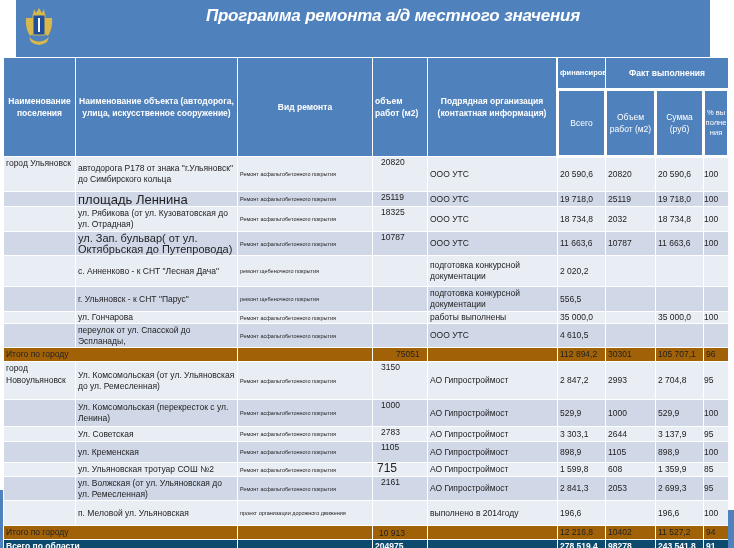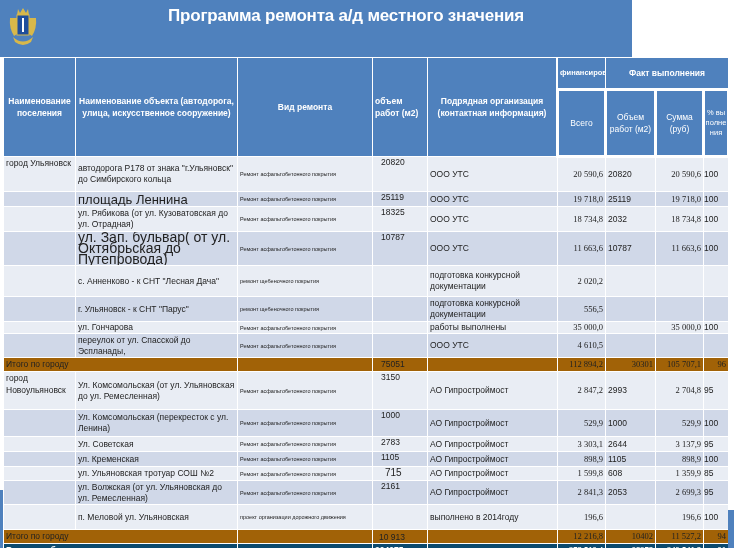--- a/index.html
+++ b/index.html
@@ -1,31 +1,31 @@
 <!DOCTYPE html>
 <html><head>
 <meta charset="utf-8">
 <style>
   html, body { margin:0; padding:0; }
   body { width:734px; height:548px; background:#ffffff; position:relative; overflow:hidden;
          font-family:"Liberation Sans", sans-serif; }
-  .banner { position:absolute; left:0; top:0; width:632px; height:57px; background:#4f81bd; }
+  .banner { position:absolute; left:16px; top:0; width:694px; height:57px; background:#4f81bd;font-style:italic; }
   .emblem { position:absolute; left:8px; top:6px; width:30px; height:42px; }
   .title { position:absolute; left:60px; right:0; top:5px; text-align:center; color:#ffffff;
            font-size:17px; font-weight:bold; line-height:22px; letter-spacing:-0.2px; }
   .title div { white-space:nowrap; }
   table.grid { position:absolute; left:3px; top:57px; width:725px; border-collapse:collapse; table-layout:fixed; }
   table.grid td, table.grid th { border:1px solid #ffffff; padding:0 2px; overflow:hidden; }
   th { background:#4f81bd; color:#ffffff; font-size:8.5px; font-weight:bold; line-height:12px; }
   th.sub { font-weight:normal; font-size:8.5px; }
   .wborder { border:3px solid #ffffff !important; }
   td { font-size:8px; color:#222; line-height:11px; height:11px; }
   tr.odd td { background:#e9edf4; }
   tr.even td { background:#d0d8e8; }
-  td.num { text-align:right; font-size:8.5px;font-family:Liberation Serif, serif; }
+  td.num { text-align:left; font-size:8.5px; }
   td.center { text-align:left; }
   td.vtop { vertical-align:top; }
   td.small { font-size:5.5px; line-height:8px; }
   tr.total td { background:#a16207; font-size:8.5px; }
   tr.grand td { background:#0c4a6e; color:#ffffff; font-weight:bold; font-size:8.5px; }
   .left-bar { position:absolute; left:0; top:490px; width:3px; height:58px; background:#4f81bd; }
   .right-bar { position:absolute; left:728px; top:510px; width:6px; height:38px; background:#4f81bd; }
 </style>
 </head>
 <body>
@@ -102,21 +102,21 @@
         <td class="small">Ремонт асфальтобетонного покрытия</td>
         <td class="vtop" style="font-size:8.5px;padding-left:8px">18325</td>
         <td class="center" style="font-size:8.5px">ООО УТС</td>
         <td class="num">18 734,8</td>
         <td class="center" style="font-size:8.5px">2032</td>
         <td class="num">18 734,8</td>
         <td class="center" style="font-size:8.5px;padding:0">100</td>
       </tr>
       <tr class="even" style="height: 24px;">
         <td class="vtop" style="font-size:8.5px;line-height:12px"></td>
-        <td style="font-size:14px">ул. Зап. бульвар( от ул. Октябрьская до Путепровода)</td>
+        <td style="font-size:11px">ул. Зап. бульвар( от ул. Октябрьская до Путепровода)</td>
         <td class="small">Ремонт асфальтобетонного покрытия</td>
         <td class="vtop" style="font-size:8.5px;padding-left:8px">10787</td>
         <td class="center" style="font-size:8.5px">ООО УТС</td>
         <td class="num">11 663,6</td>
         <td class="center" style="font-size:8.5px">10787</td>
         <td class="num">11 663,6</td>
         <td class="center" style="font-size:8.5px;padding:0">100</td>
       </tr>
       <tr class="odd" style="height: 31px;">
         <td class="vtop" style="font-size:8.5px;line-height:12px"></td>
@@ -158,21 +158,21 @@
         <td class="vtop" style="font-size:8.5px;padding-left:8px"></td>
         <td class="center" style="font-size:8.5px">ООО УТС</td>
         <td class="num">4 610,5</td>
         <td class="center" style="font-size:8.5px"></td>
         <td class="num"></td>
         <td class="center" style="font-size:8.5px;padding:0"></td>
       </tr>
       <tr class="total" style="height: 14px;">
         <td style="white-space:nowrap" colspan="2">Итого по городу</td>
         <td></td>
-        <td style="padding-left:8px">75051</td>
+        <td style="padding-left:23px">75051</td>
         <td></td>
         <td class="num">112 894,2</td>
         <td class="num">30301</td>
         <td class="num">105 707,1</td>
         <td class="num">96</td>
       </tr>
       <tr class="odd" style="height: 38px;">
         <td class="vtop" style="font-size:8.5px;line-height:12px">город Новоульяновск</td>
         <td class="center" style="font-size:8.5px">Ул. Комсомольская (от ул. Ульяновская до ул. Ремесленная)</td>
         <td class="small">Ремонт асфальтобетонного покрытия</td>
@@ -198,36 +198,36 @@
         <td class="vtop" style="font-size:8.5px;line-height:12px"></td>
         <td class="center" style="font-size:8.5px">Ул. Советская</td>
         <td class="small">Ремонт асфальтобетонного покрытия</td>
         <td class="center vtop" style="font-size:8.5px;padding-left:8px">2783</td>
         <td class="center" style="font-size:8.5px">АО Гипростроймост</td>
         <td class="num">3 303,1</td>
         <td class="center" style="font-size:8.5px">2644</td>
         <td class="num">3 137,9</td>
         <td class="center" style="font-size:8.5px;padding:0">95</td>
       </tr>
-      <tr class="even" style="height: 15px;">
+      <tr class="even" style="height: 21px;">
         <td class="vtop" style="font-size:8.5px;line-height:12px"></td>
         <td class="center" style="font-size:8.5px">ул. Кременская</td>
         <td class="small">Ремонт асфальтобетонного покрытия</td>
         <td class="center vtop" style="font-size:8.5px;padding-left:8px">1105</td>
         <td class="center" style="font-size:8.5px">АО Гипростроймост</td>
         <td class="num">898,9</td>
         <td class="center" style="font-size:8.5px">1105</td>
         <td class="num">898,9</td>
         <td class="center" style="font-size:8.5px;padding:0">100</td>
       </tr>
       <tr class="odd" style="height: 14px;">
         <td class="vtop" style="font-size:8.5px;line-height:12px"></td>
         <td class="center" style="font-size:8.5px">ул. Ульяновская тротуар СОШ №2</td>
         <td class="small">Ремонт асфальтобетонного покрытия</td>
-        <td class="center vtop" style="font-size:10px;padding-left:12px">715</td>
+        <td class="center vtop" style="font-size:12px;padding-left:4px">715</td>
         <td class="center" style="font-size:8.5px">АО Гипростроймост</td>
         <td class="num">1 599,8</td>
         <td class="center" style="font-size:8.5px">608</td>
         <td class="num">1 359,9</td>
         <td class="center" style="font-size:8.5px;padding:0">85</td>
       </tr>
       <tr class="even" style="height: 24px;">
         <td class="vtop" style="font-size:8.5px;line-height:12px"></td>
         <td class="center" style="font-size:8.5px">ул. Волжская (от ул. Ульяновская до ул. Ремесленная)</td>
         <td class="small">Ремонт асфальтобетонного покрытия</td>

